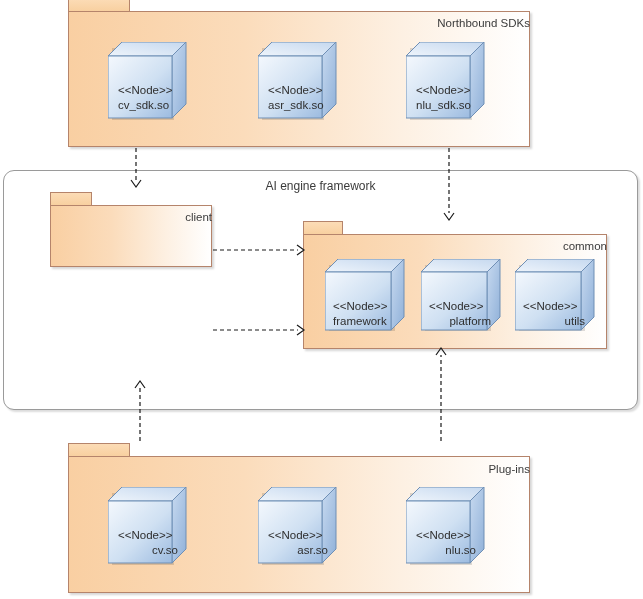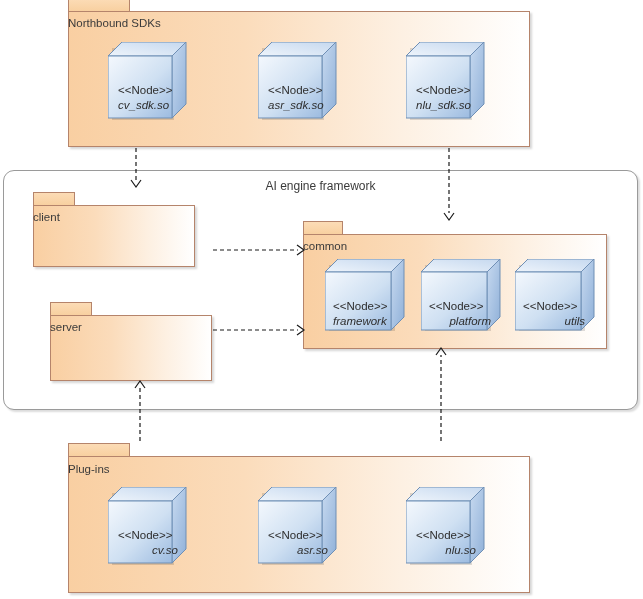--- a/index.html
+++ b/index.html
@@ -20,21 +20,21 @@
     box-sizing:border-box;
   }
   .pkg .body{
     position:absolute;left:0;
     background:linear-gradient(to right,#f9cfa2 0%,#fbdcbb 38%,#fdf0e2 72%,#ffffff 100%);
     border:1px solid #b5846b;
     box-sizing:border-box;
     box-shadow:2px 2px 2px rgba(0,0,0,.16);
   }
   .pkg .ptitle{
-    position:absolute;left:0;right:0;text-align:left;
+    position:absolute;left:0;right:0;text-align:right;
     font-size:11.5px;color:#3b3b3b;
     white-space:nowrap;
   }
 
   
   .frame{
     position:absolute;
     background:#ffffff;
     border:1px solid #9a9a9a;
     border-radius:11px;
@@ -49,21 +49,21 @@
   
   .node{position:absolute;}
   .node .cube{position:absolute;left:0;top:0;width:100%;height:100%;}
   .node .label{
     position:absolute;left:10px;top:0;
     width:calc(100% - 22px);
     font-size:11.5px;color:#2e2e2e;line-height:15px;
     white-space:nowrap;
   }
   .node .label .l1{display:block;margin-top:18px;}
-  .node .label .l2{display:block;font-style:italic;}
+  .node .label .l2{display:block;}
   .node.center .label .l2{text-align:right;}
 
   
   .conn{position:absolute;}
   .conn svg{display:block;overflow:visible;}
 </style>
 </head>
 <body>
 
 <div class="canvas">
@@ -125,31 +125,26 @@
         <span class="l1">&lt;&lt;Node&gt;&gt;</span>
         <span class="l2">nlu_sdk.so</span>
       </div>
     </div>
   </div>
 
   <div class="frame" style="left:3px;top:170px;width:635px;height:240px;">
     <div class="ftitle" style="top:8px;">AI engine framework</div>
   </div>
 
-  <div class="pkg" style="left:33px;top:192px;width:162px;height:76px;">
+  <div class="pkg" style="left:50px;top:192px;width:162px;height:76px;">
     <div class="tab" style="width:42px;top:0;height:14px;"></div>
     <div class="body" style="top:13px;width:162px;height:62px;"></div>
     <div class="ptitle" style="top:19px;">client</div>
   </div>
 
-  <div class="pkg" style="left:50px;top:302px;width:162px;height:80px;">
-    <div class="tab" style="width:42px;top:0;height:14px;"></div>
-    <div class="body" style="top:13px;width:162px;height:66px;"></div>
-    <div class="ptitle" style="top:19px;">server</div>
-  </div>
 
   <div class="pkg" style="left:303px;top:221px;width:304px;height:128px;">
     <div class="tab" style="width:40px;top:0;height:14px;"></div>
     <div class="body" style="top:13px;width:304px;height:115px;"></div>
     <div class="ptitle" style="top:19px;">common</div>
 
     <div class="node" style="left:22px;top:38px;width:84px;height:80px;">
       <svg class="cube" viewBox="0 0 84 80">
         <rect x="4" y="6" width="66" height="66" fill="rgba(0,0,0,.13)"></rect>
         <polygon points="0,13 13,0 79,0 66,13" fill="url(#gT1)" stroke="#6f8fb5" stroke-width="1"></polygon>

